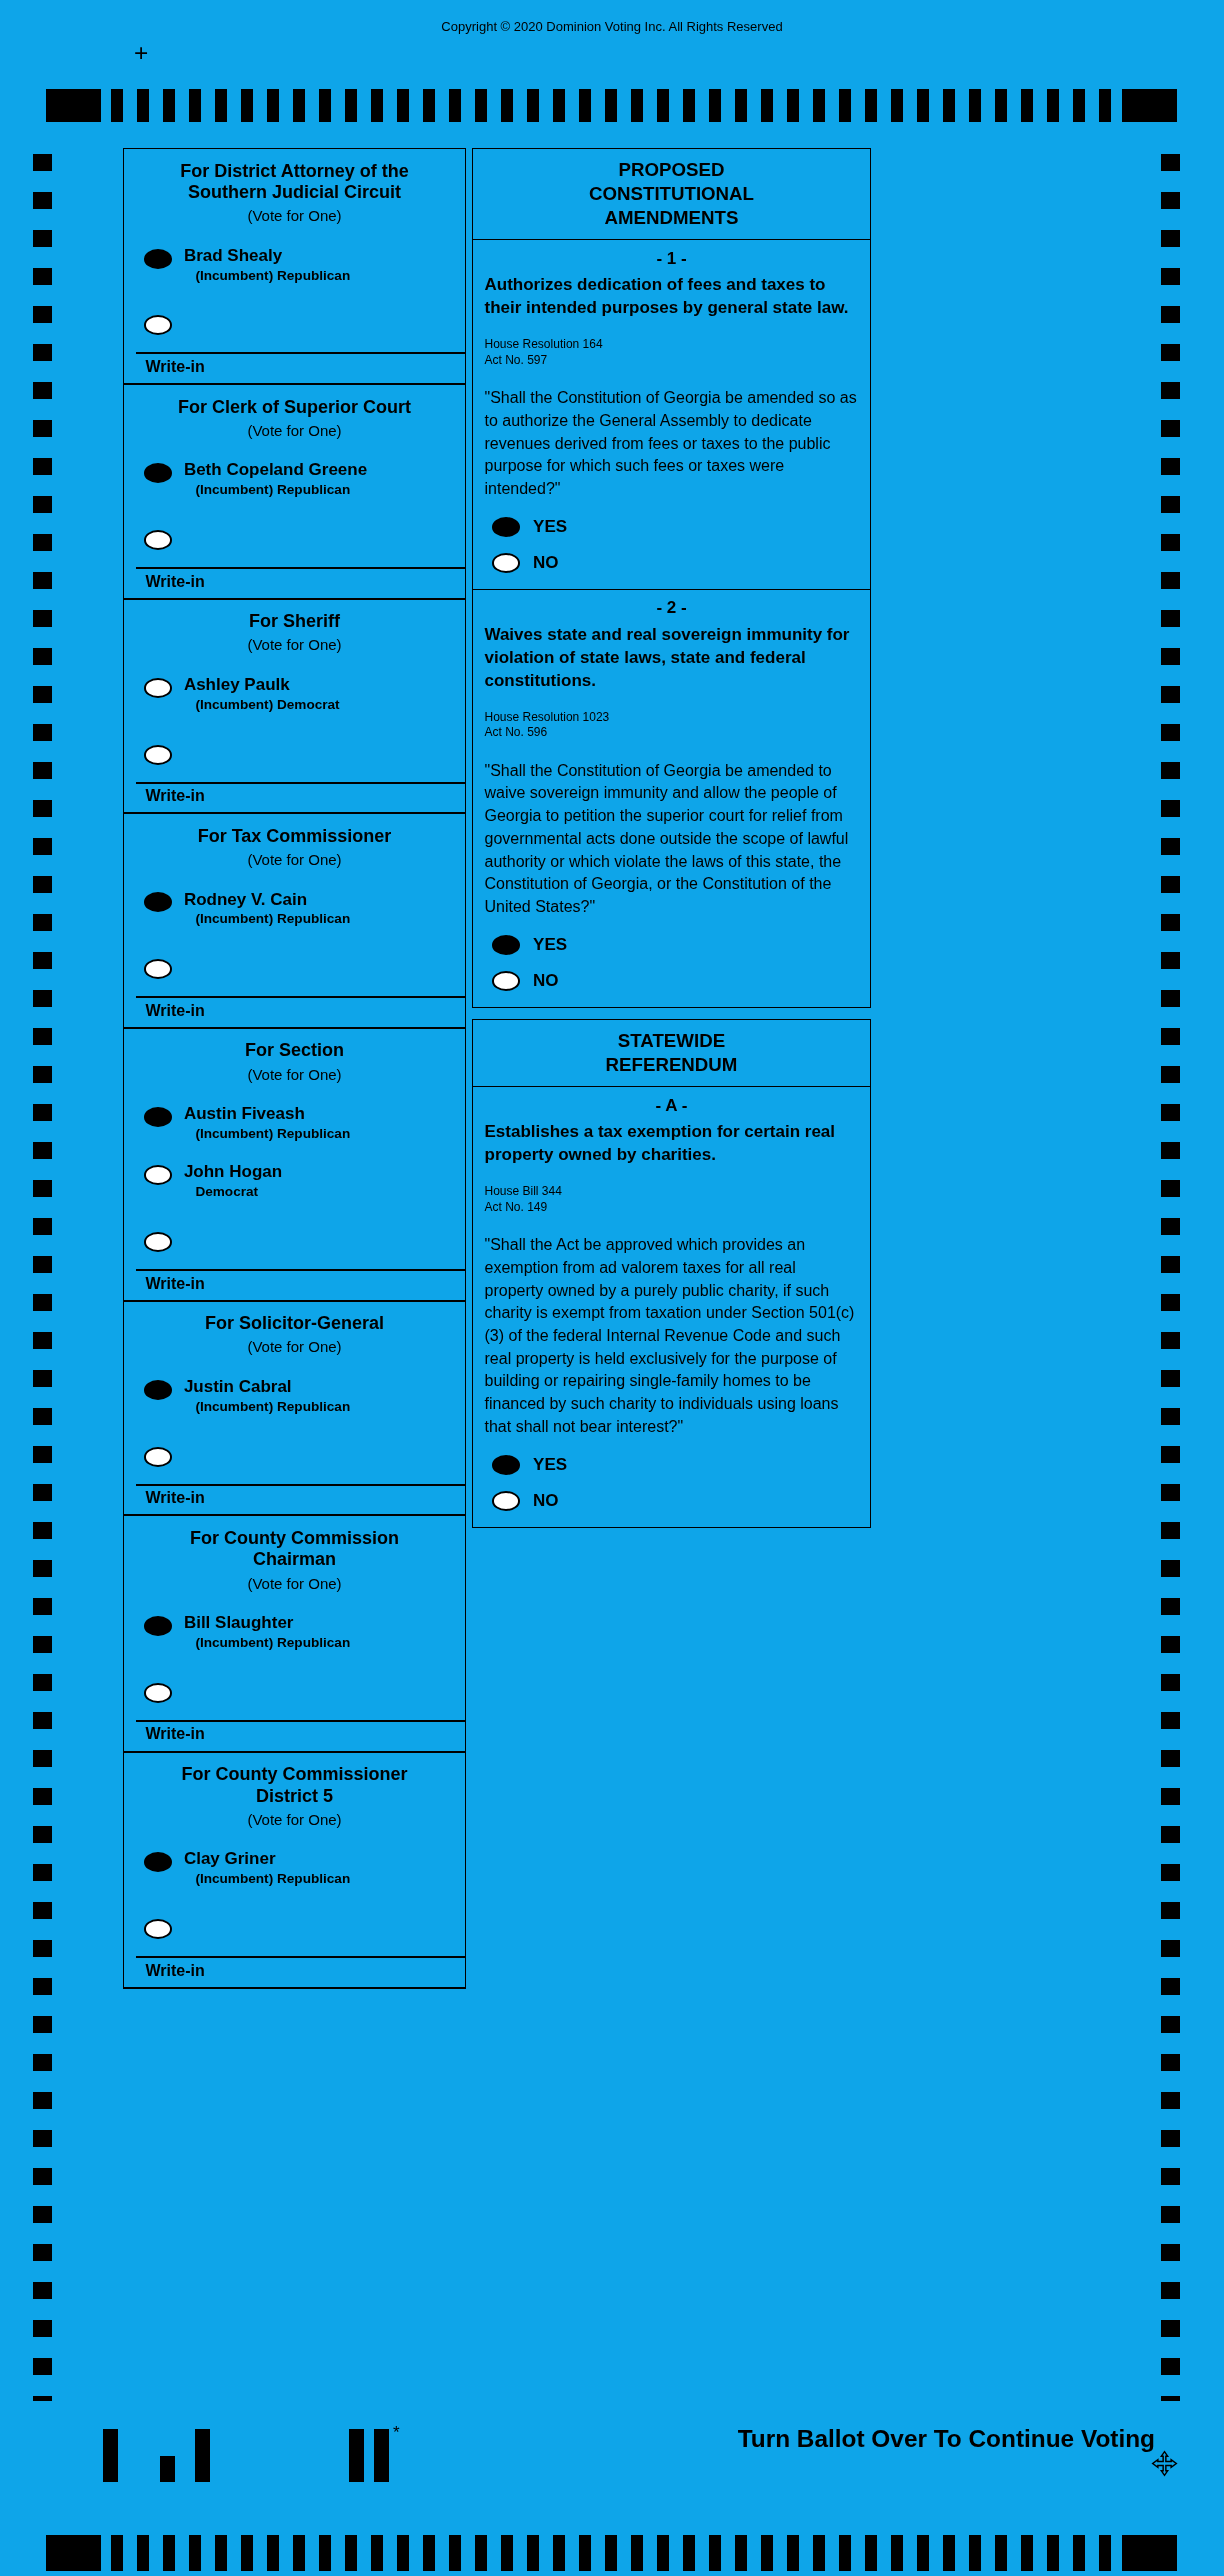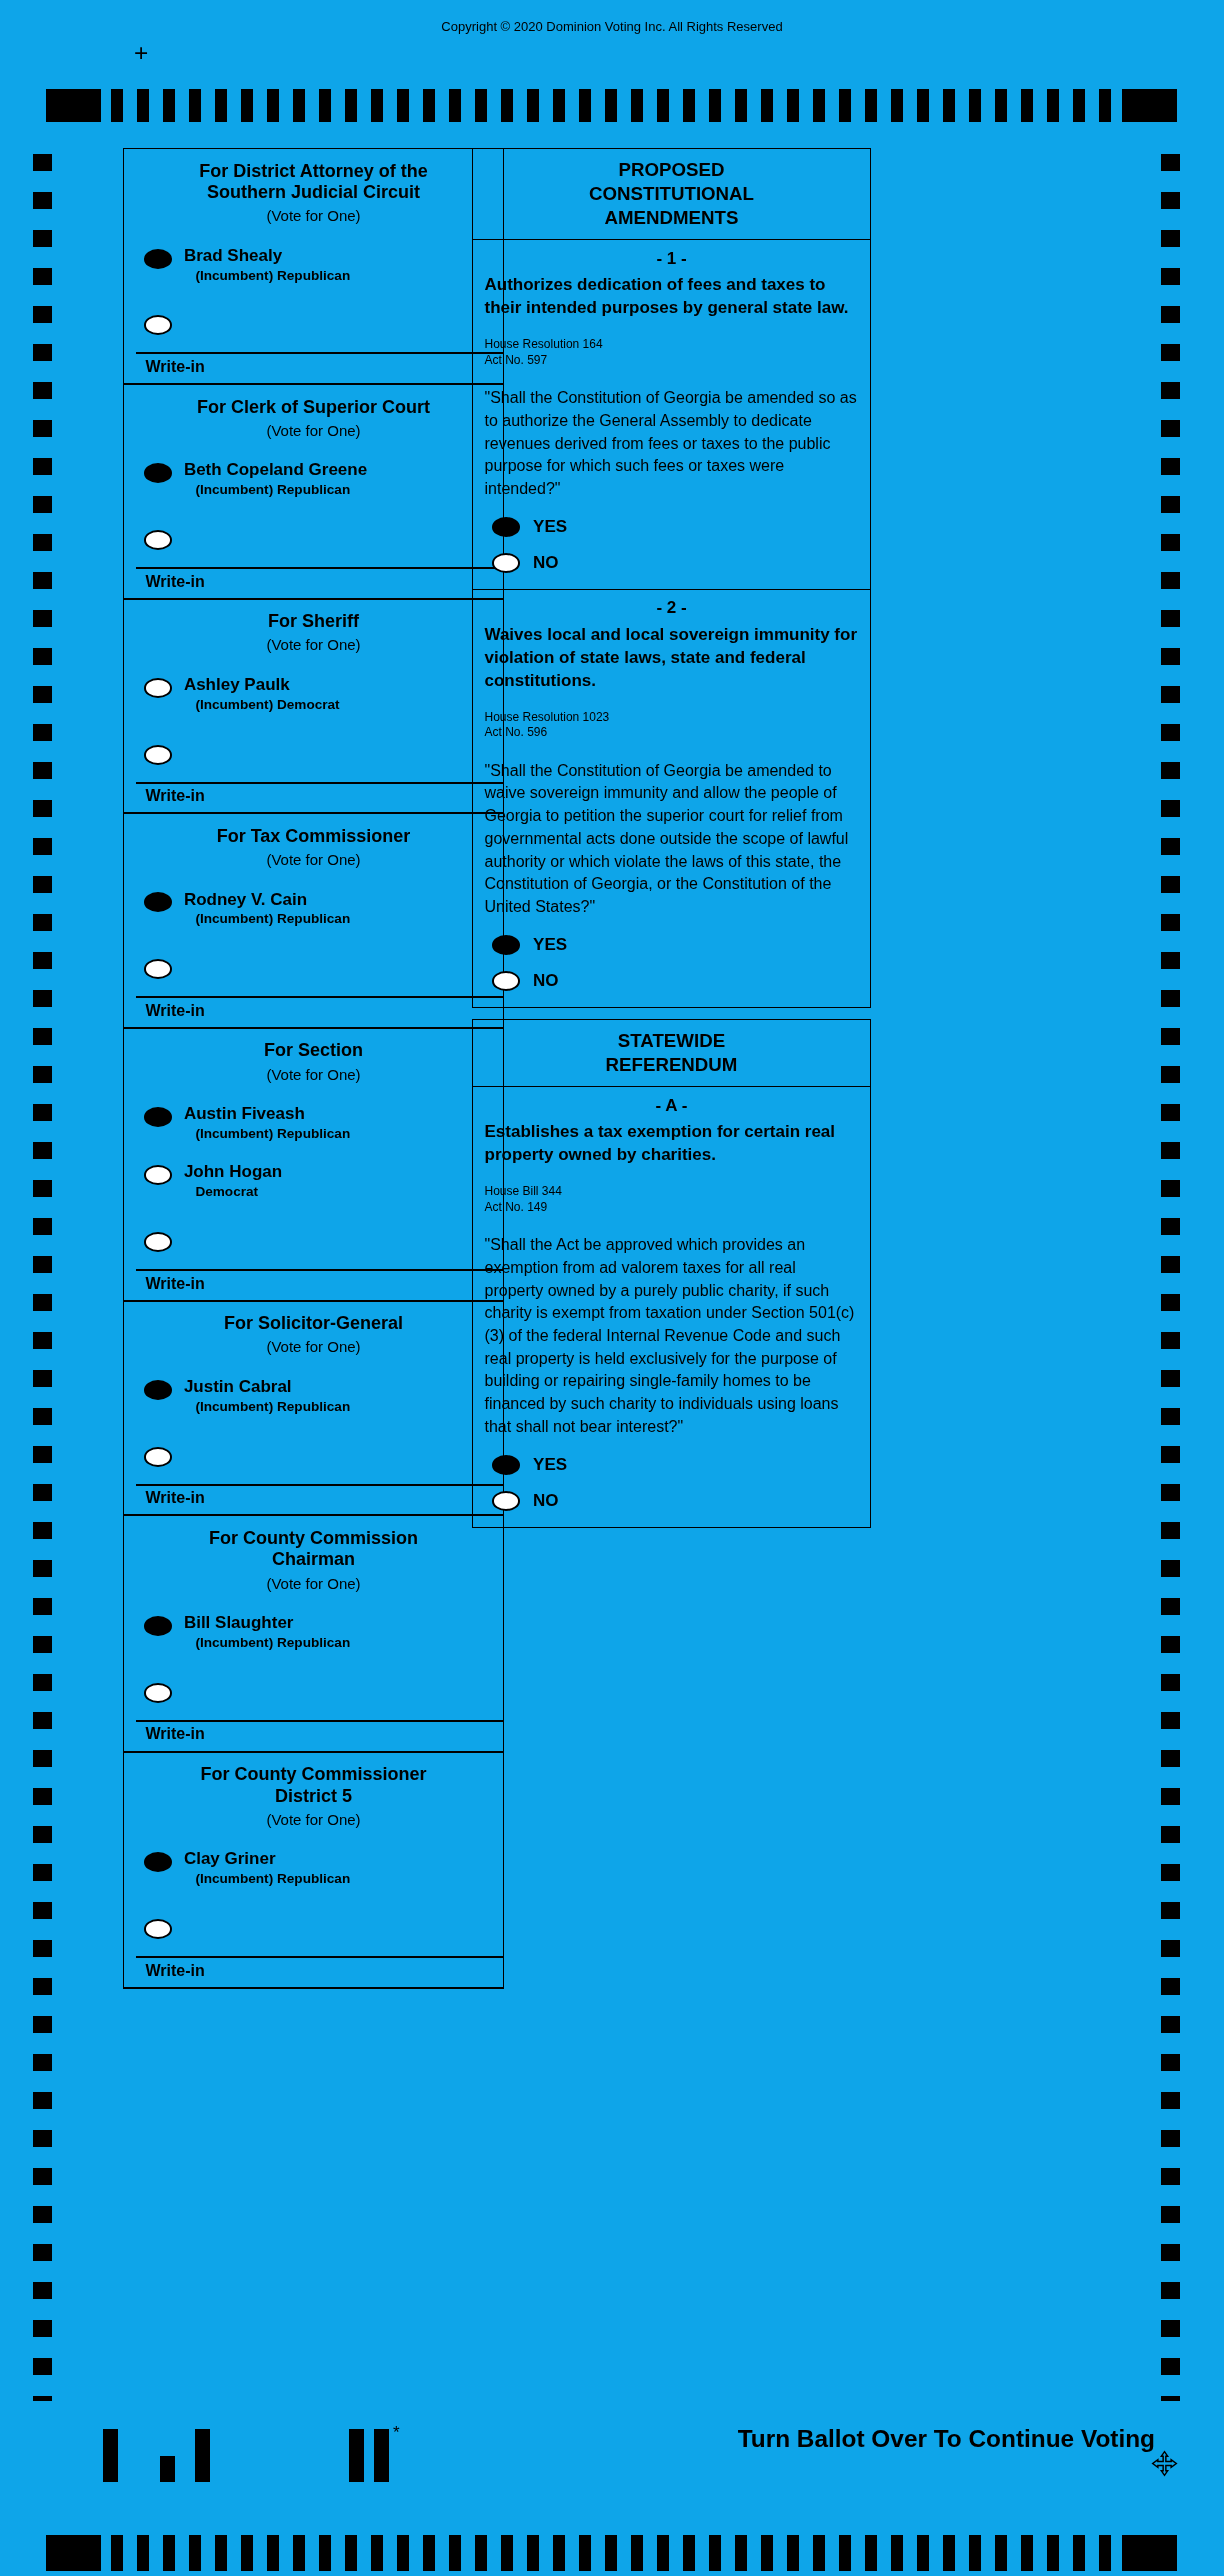--- a/index.html
+++ b/index.html
@@ -14,21 +14,21 @@
   #timing-top { left:46px; top:89px; width:1131px; height:33px; }
   #timing-bottom { left:46px; top:2535px; width:1131px; height:36px; }
   .timing-block { width:55px; background:#000; flex:none; }
   .timing-bars { flex:1; background:repeating-linear-gradient(to right, #000 0 12.2px, transparent 12.2px 26px); }
   .timing-side { position:absolute; width:18.7px;
     background:repeating-linear-gradient(to bottom, #000 0 17px, transparent 17px 38px); }
   #timing-left { left:33px; top:154px; height:2247px; }
   #timing-right { left:1161px; top:154px; height:2247px; }
 
   
-  .left-col { position:absolute; left:123px; top:148px; width:381px; box-sizing:border-box;
+  .left-col { position:absolute; left:123px; top:148px; width:343px; box-sizing:border-box;
     border:1.4px solid #000; border-bottom:none; }
   .contest { border-bottom:2.9px solid #000; }
   .contest-title { font-size:18px; font-weight:bold; text-align:center; line-height:1.2;
     padding:11.5px 7.2px 0; margin:0; white-space:pre-line; }
   .contest-vote { font-size:15px; text-align:center; margin-top:3.6px; }
   .candidate-row { display:flex; align-items:flex-start; gap:11.5px; padding-left:20px; margin-top:21.5px; }
   .empty-row { margin-top:30px; }
   .oval { width:24.4px; height:16px; border:2.2px solid #000; border-radius:50%;
     flex:none; margin-top:2.9px; background:#fff; box-sizing:content-box; }
   .oval.filled { background:#000; }
@@ -245,21 +245,21 @@
           <span class="choice-label">YES</span>
         </div>
         <div class="measure-choice">
           <span class="oval"></span>
           <span class="choice-label">NO</span>
         </div>
       </div>
 
       <div class="measure">
         <div class="measure-number">- 2 -</div>
-        <div class="measure-summary">Waives local and local sovereign immunity for violation of state laws, state and federal constitutions.</div>
+        <div class="measure-summary">Waives state and real sovereign immunity for violation of state laws, state and federal constitutions.</div>
         <div class="measure-ref">
           <div>House Resolution 1023</div>
           <div>Act No. 596</div>
         </div>
         <div class="measure-question">"Shall the Constitution of Georgia be amended to waive sovereign immunity and allow the people of Georgia to petition the superior court for relief from governmental acts done outside the scope of lawful authority or which violate the laws of this state, the Constitution of Georgia, or the Constitution of the United States?"</div>
         <div class="measure-choice">
           <span class="oval filled"></span>
           <span class="choice-label">YES</span>
         </div>
         <div class="measure-choice">

